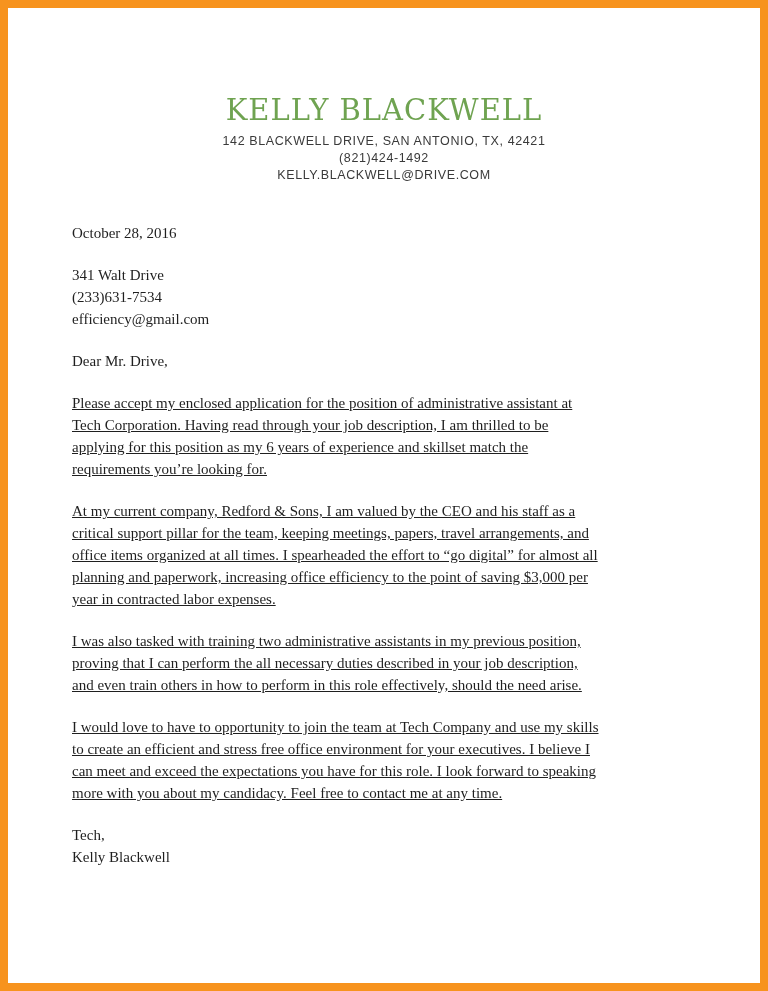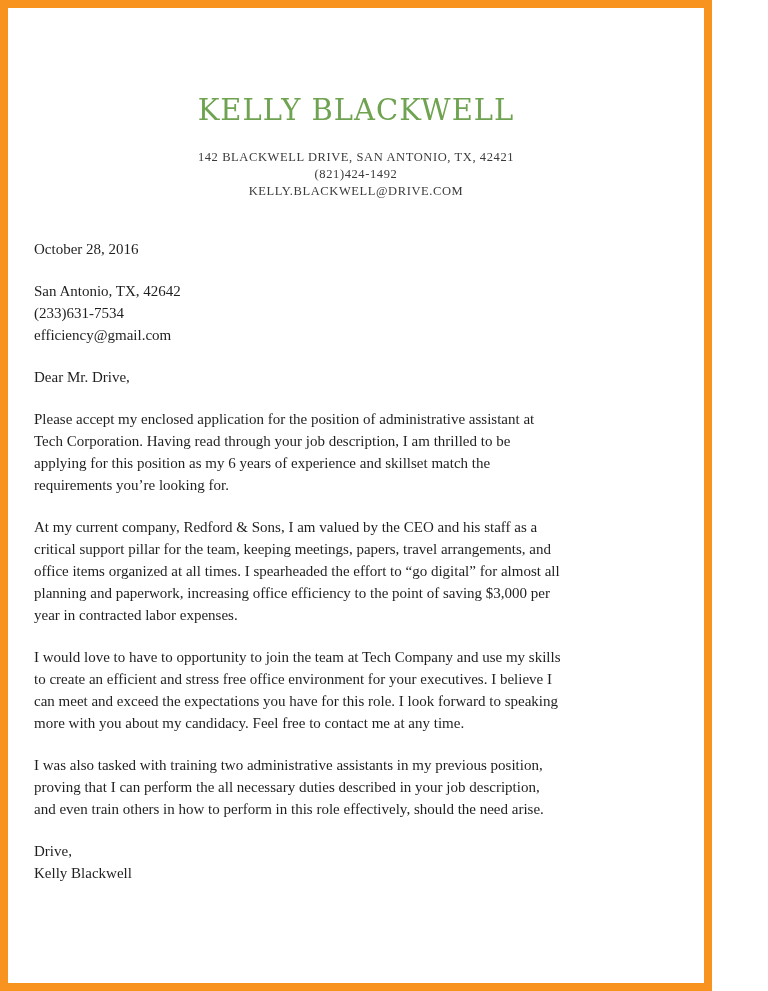--- a/index.html
+++ b/index.html
@@ -7,63 +7,64 @@
     padding: 0;
     background: #ffffff;
   }
   body {
     width: 768px;
     height: 991px;
     font-family: "Liberation Serif", serif;
   }
   .page {
     box-sizing: border-box;
-    width: 712px;
+    width: 768px;
     height: 991px;
     border: 8px solid #F7931E;
     background: #ffffff;
     overflow: hidden;
   }
   
   .letter-header {
     text-align: center;
   }
   .sender-name {
     margin: 84px 0 0 0;
     font-family: "DejaVu Serif", "Liberation Serif", serif;
     font-weight: normal;
     font-size: 29px;
     line-height: 36px;
     letter-spacing: 1px;
     color: #6FA351;
   }
   .contact {
-    margin-top: 21px;
-    font-family: Liberation Serif, serif;
+    margin-top: 5px;
+    font-family: Liberation Sans, sans-serif;
     font-size: 12.5px;
     line-height: 17px;
     letter-spacing: 0.6px;
     color: #3A3A3A;
   }
   
   .letter-body {
-    padding: 0 48px 0 26px; 
+    padding: 0 48px 0 64px; 
     color: #1F1F1F;
     font-size: 15px;
     line-height: 22px;
   }
   .date-line {
     margin-top: 38px;
   }
   .block {
     margin-top: 20px;
   }
   .para {
     margin: 20px 0 0 0;
     white-space: pre-line;
+    text-decoration: underline;
   }
   .line {
     white-space: nowrap;
   }
 </style>
 </head>
 <body>
 
 <div class="page">
 
@@ -74,46 +75,46 @@
       <div class="line">(821)424-1492</div>
       <div class="line">KELLY.BLACKWELL@DRIVE.COM</div>
     </div>
   </header>
 
   <main class="letter-body">
 
     <div class="date-line">October 28, 2016</div>
 
     <div class="block">
-      <div class="line">San Antonio, TX, 42642</div>
+      <div class="line">341 Walt Drive</div>
       <div class="line">(233)631-7534</div>
       <div class="line">efficiency@gmail.com</div>
     </div>
 
     <div class="block">Dear Mr. Drive,</div>
 
     <p class="para">Please accept my enclosed application for the position of administrative assistant at
 Tech Corporation. Having read through your job description, I am thrilled to be
 applying for this position as my 6 years of experience and skillset match the
 requirements you’re looking for.</p>
 
     <p class="para">At my current company, Redford &amp; Sons, I am valued by the CEO and his staff as a
 critical support pillar for the team, keeping meetings, papers, travel arrangements, and
 office items organized at all times. I spearheaded the effort to “go digital” for almost all
 planning and paperwork, increasing office efficiency to the point of saving $3,000 per
 year in contracted labor expenses.</p>
 
+    <p class="para">I was also tasked with training two administrative assistants in my previous position,
+proving that I can perform the all necessary duties described in your job description,
+and even train others in how to perform in this role effectively, should the need arise.</p>
+
     <p class="para">I would love to have to opportunity to join the team at Tech Company and use my skills
 to create an efficient and stress free office environment for your executives. I believe I
 can meet and exceed the expectations you have for this role. I look forward to speaking
 more with you about my candidacy. Feel free to contact me at any time.</p>
 
-    <p class="para">I was also tasked with training two administrative assistants in my previous position,
-proving that I can perform the all necessary duties described in your job description,
-and even train others in how to perform in this role effectively, should the need arise.</p>
-
     <div class="block">
-      <div class="line">Drive,</div>
+      <div class="line">Tech,</div>
       <div class="line">Kelly Blackwell</div>
     </div>
 
   </main>
 </div>
 
 </body></html>

